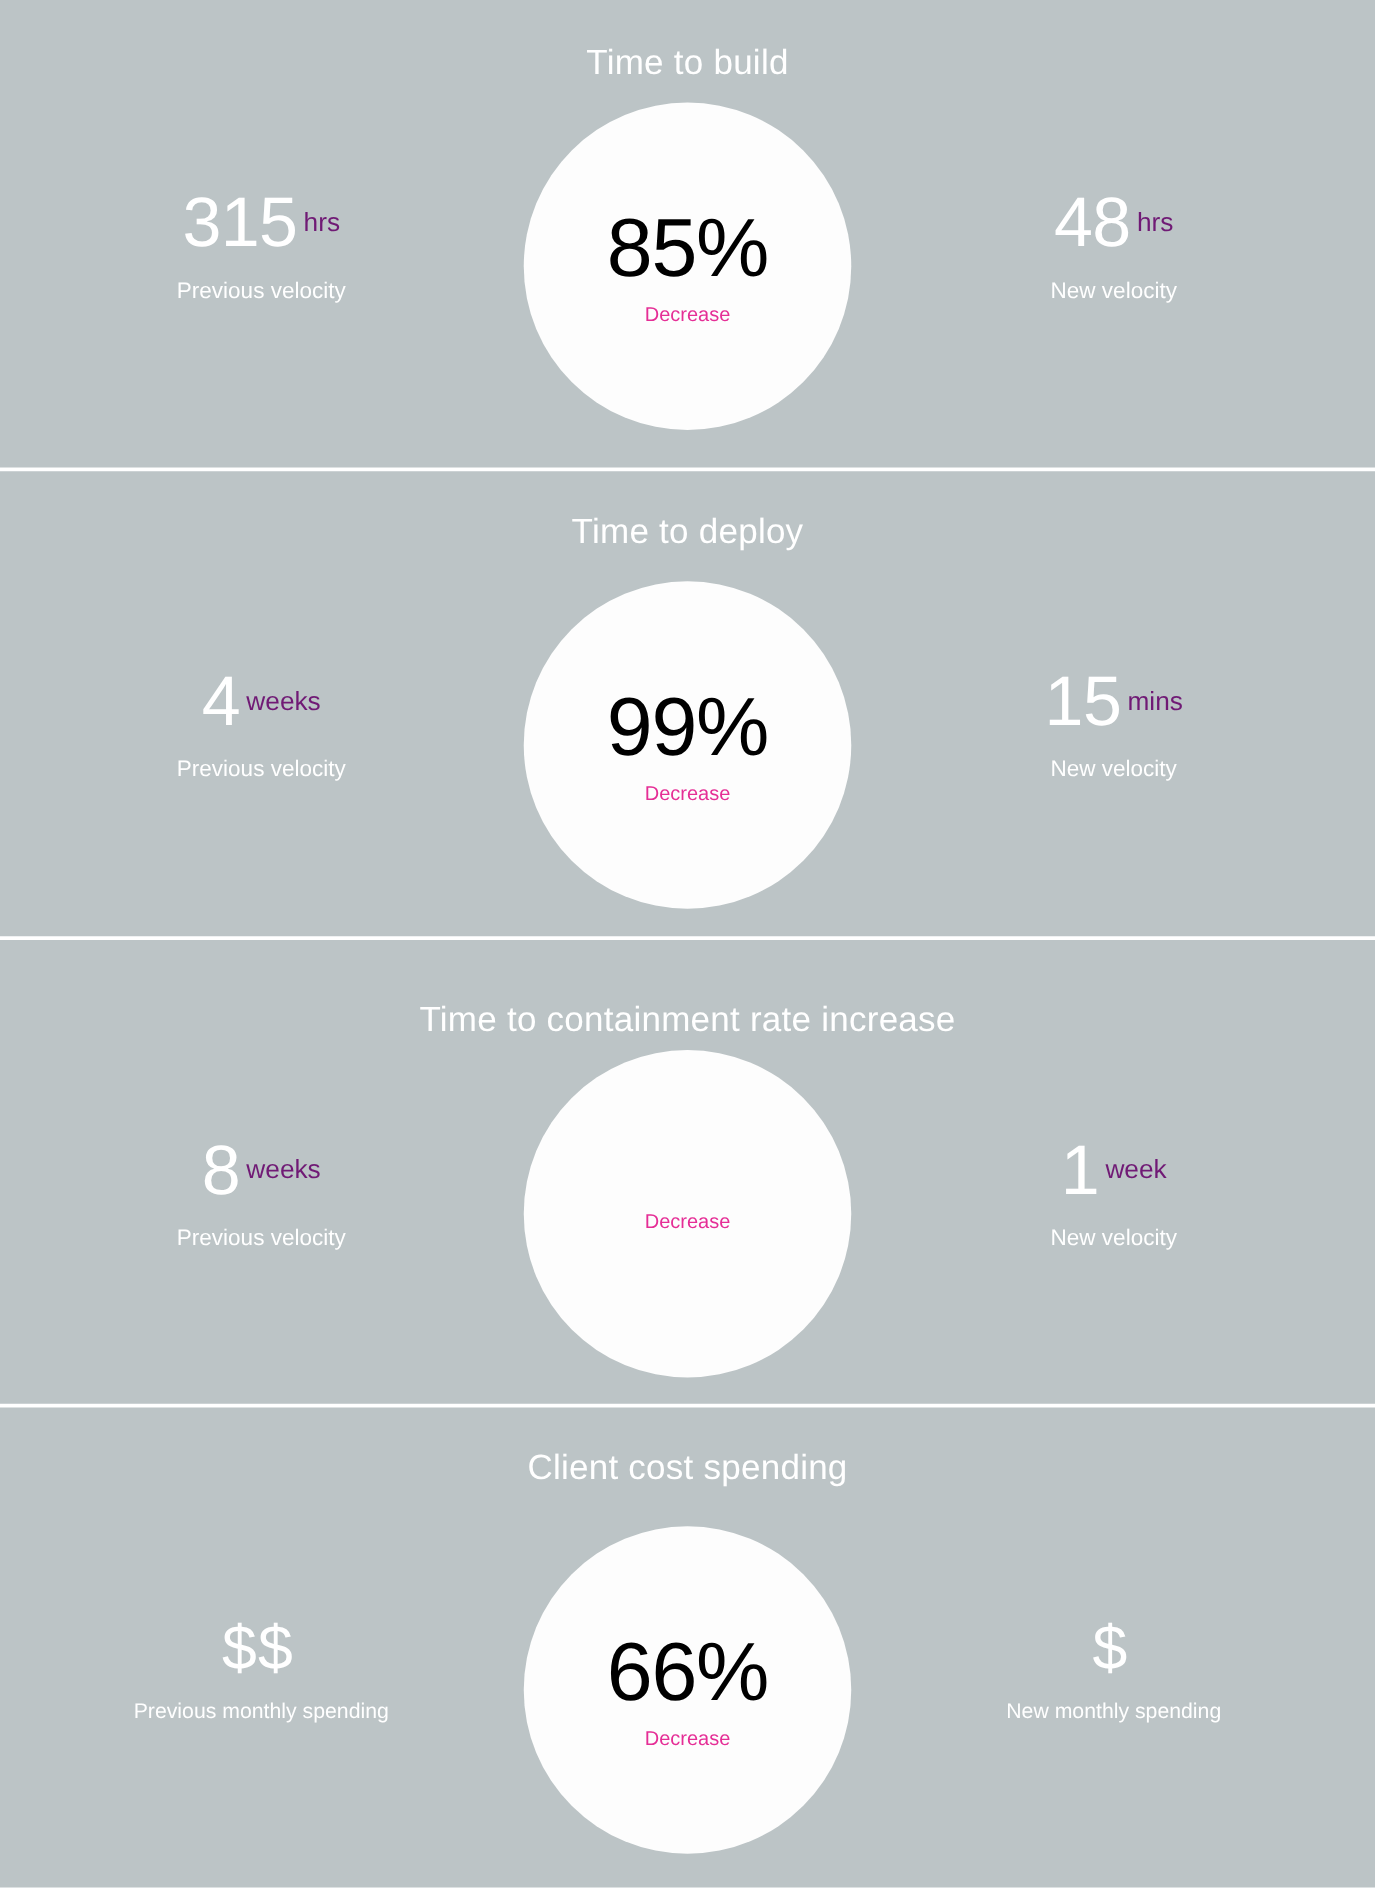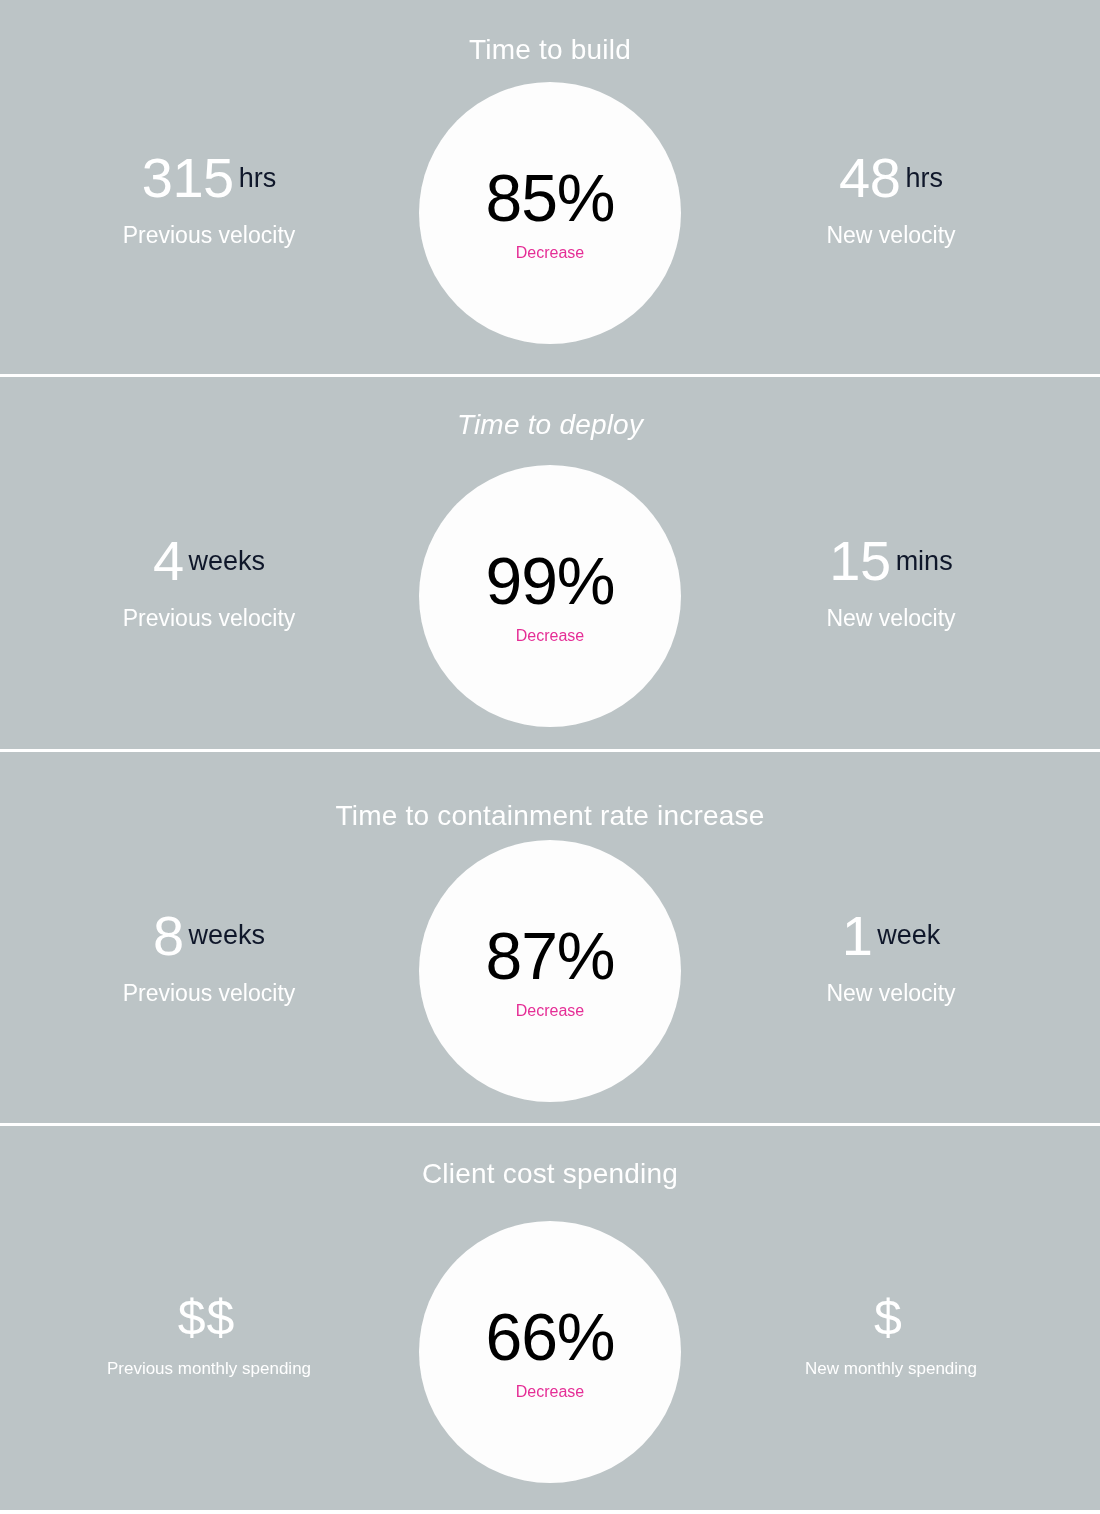--- a/index.html
+++ b/index.html
@@ -37,21 +37,21 @@
     left: 0;
     width: 1100px;
     text-align: center;
     color: #ffffff;
     font-size: 28px;
     font-weight: 300;
     letter-spacing: 0.2px;
     white-space: nowrap;
   }
   .p1 .panel-title { top: 34px; }
-  .p2 .panel-title { top: 32px; font-style: italic; }
+  .p2 .panel-title { top: 32px; }
   .p3 .panel-title { top: 48px; }
   .p4 .panel-title { top: 32px; }
 
   .panel-body {
     position: absolute;
     left: 0;
     width: 1100px;
     display: flex;
     flex-direction: row;
     align-items: flex-start;
@@ -86,27 +86,27 @@
     align-items: center;
     justify-content: center;
   }
   .stat-value {
     font-size: 56px;
     font-weight: 300;
     letter-spacing: -0.5px;
     color: #ffffff;
   }
   .stat-unit {
-    font-size: 27px;
-    font-weight: 300;
-    color: #0f172a;
+    font-size: 21px;
+    font-weight: 300;
+    color: #701a75;
     margin-left: 5px;
   }
   .stat-caption {
-    font-size: 23px;
+    font-size: 18px;
     font-weight: 400;
     color: #ffffff;
     margin-top: 16px;
     white-space: nowrap;
     text-align: center;
   }
 
   .circle-wrap {
     flex: 0 0 auto;
     width: 264px;
@@ -225,21 +225,20 @@
         <div class="side-inner">
           <div class="stat-line">
             <span class="stat-value">8</span>
             <span class="stat-unit">weeks</span>
           </div>
           <div class="stat-caption">Previous velocity</div>
         </div>
       </div>
       <div class="circle-wrap">
         <div class="circle">
-          <div class="circle-pct">87%</div>
           <div class="circle-label">Decrease</div>
         </div>
       </div>
       <div class="side right">
         <div class="side-inner">
           <div class="stat-line">
             <span class="stat-value">1</span>
             <span class="stat-unit">week</span>
           </div>
           <div class="stat-caption">New velocity</div>

